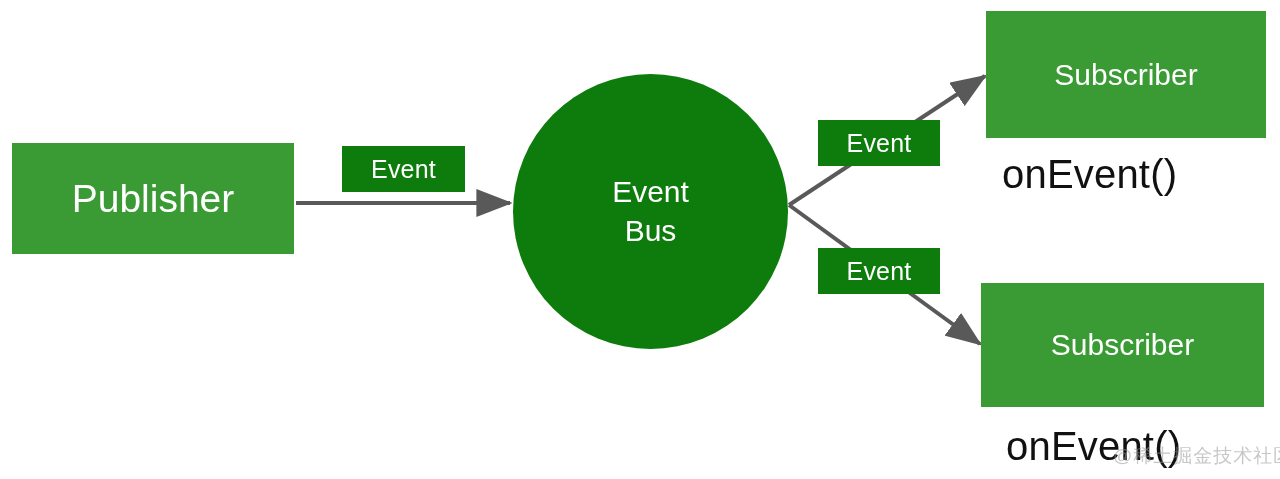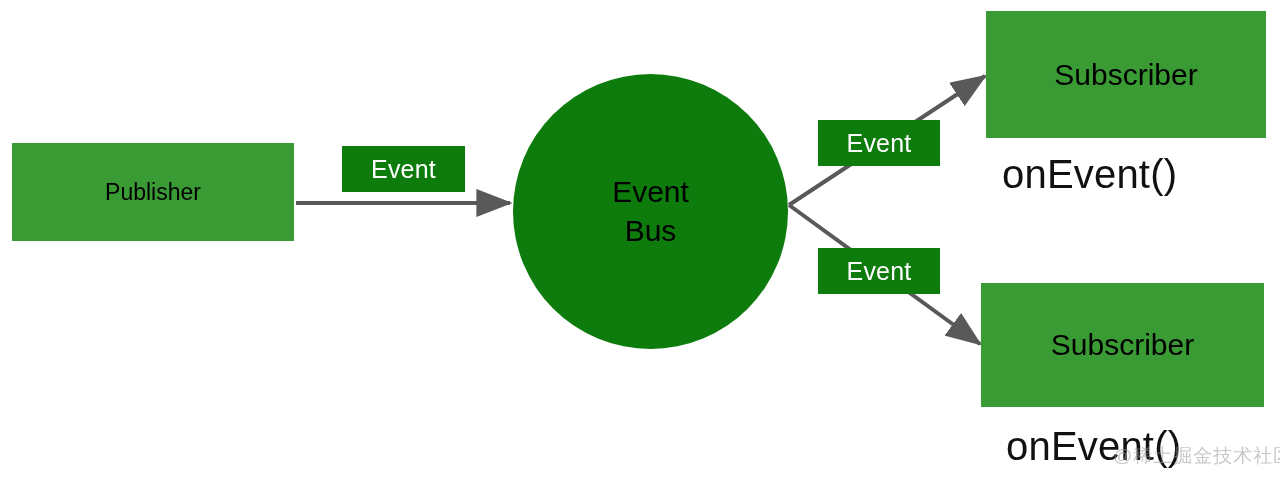--- a/index.html
+++ b/index.html
@@ -23,21 +23,21 @@
     top: 0;
     width: 1280px;
     height: 479px;
     pointer-events: none;
   }
   .node {
     position: absolute;
     display: flex;
     align-items: center;
     justify-content: center;
-    color: #000000;
+    color: #ffffff;
     box-sizing: border-box;
   }
   .node-box {
     background: #3a9b35;
   }
   .node-circle {
     background: #0d7c0d;
     border-radius: 50%;
     flex-direction: column;
     line-height: 1.28;
@@ -52,21 +52,21 @@
     font-size: 25px;
     letter-spacing: 0.2px;
   }
   .caption {
     position: absolute;
     color: #111111;
     font-size: 40px;
     white-space: nowrap;
     letter-spacing: 0.2px;
   }
-  #publisher-node { left: 12px;  top: 143px; width: 282px; height: 98px; font-size: 23px; }
+  #publisher-node { left: 12px;  top: 143px; width: 282px; height: 111px; font-size: 39px; }
   #eventbus-node  { left: 513px; top: 74px;  width: 275px; height: 275px; font-size: 30px; }
   #subscriber-top-node    { left: 986px; top: 11px;  width: 280px; height: 127px; font-size: 30px; }
   #subscriber-bottom-node { left: 981px; top: 283px; width: 283px; height: 124px; font-size: 30px; }
   #tag-post   { left: 342px; top: 146px; width: 123px; height: 46px; }
   #tag-sub-top { left: 818px; top: 120px; width: 122px; height: 46px; }
   #tag-sub-bot { left: 818px; top: 248px; width: 122px; height: 46px; }
   #caption-post      { left: 356px; top: 228px; }
   #caption-onevent-top { left: 1002px; top: 152px; }
   #caption-onevent-bottom { left: 1006px; top: 424px; }
   #watermark {

